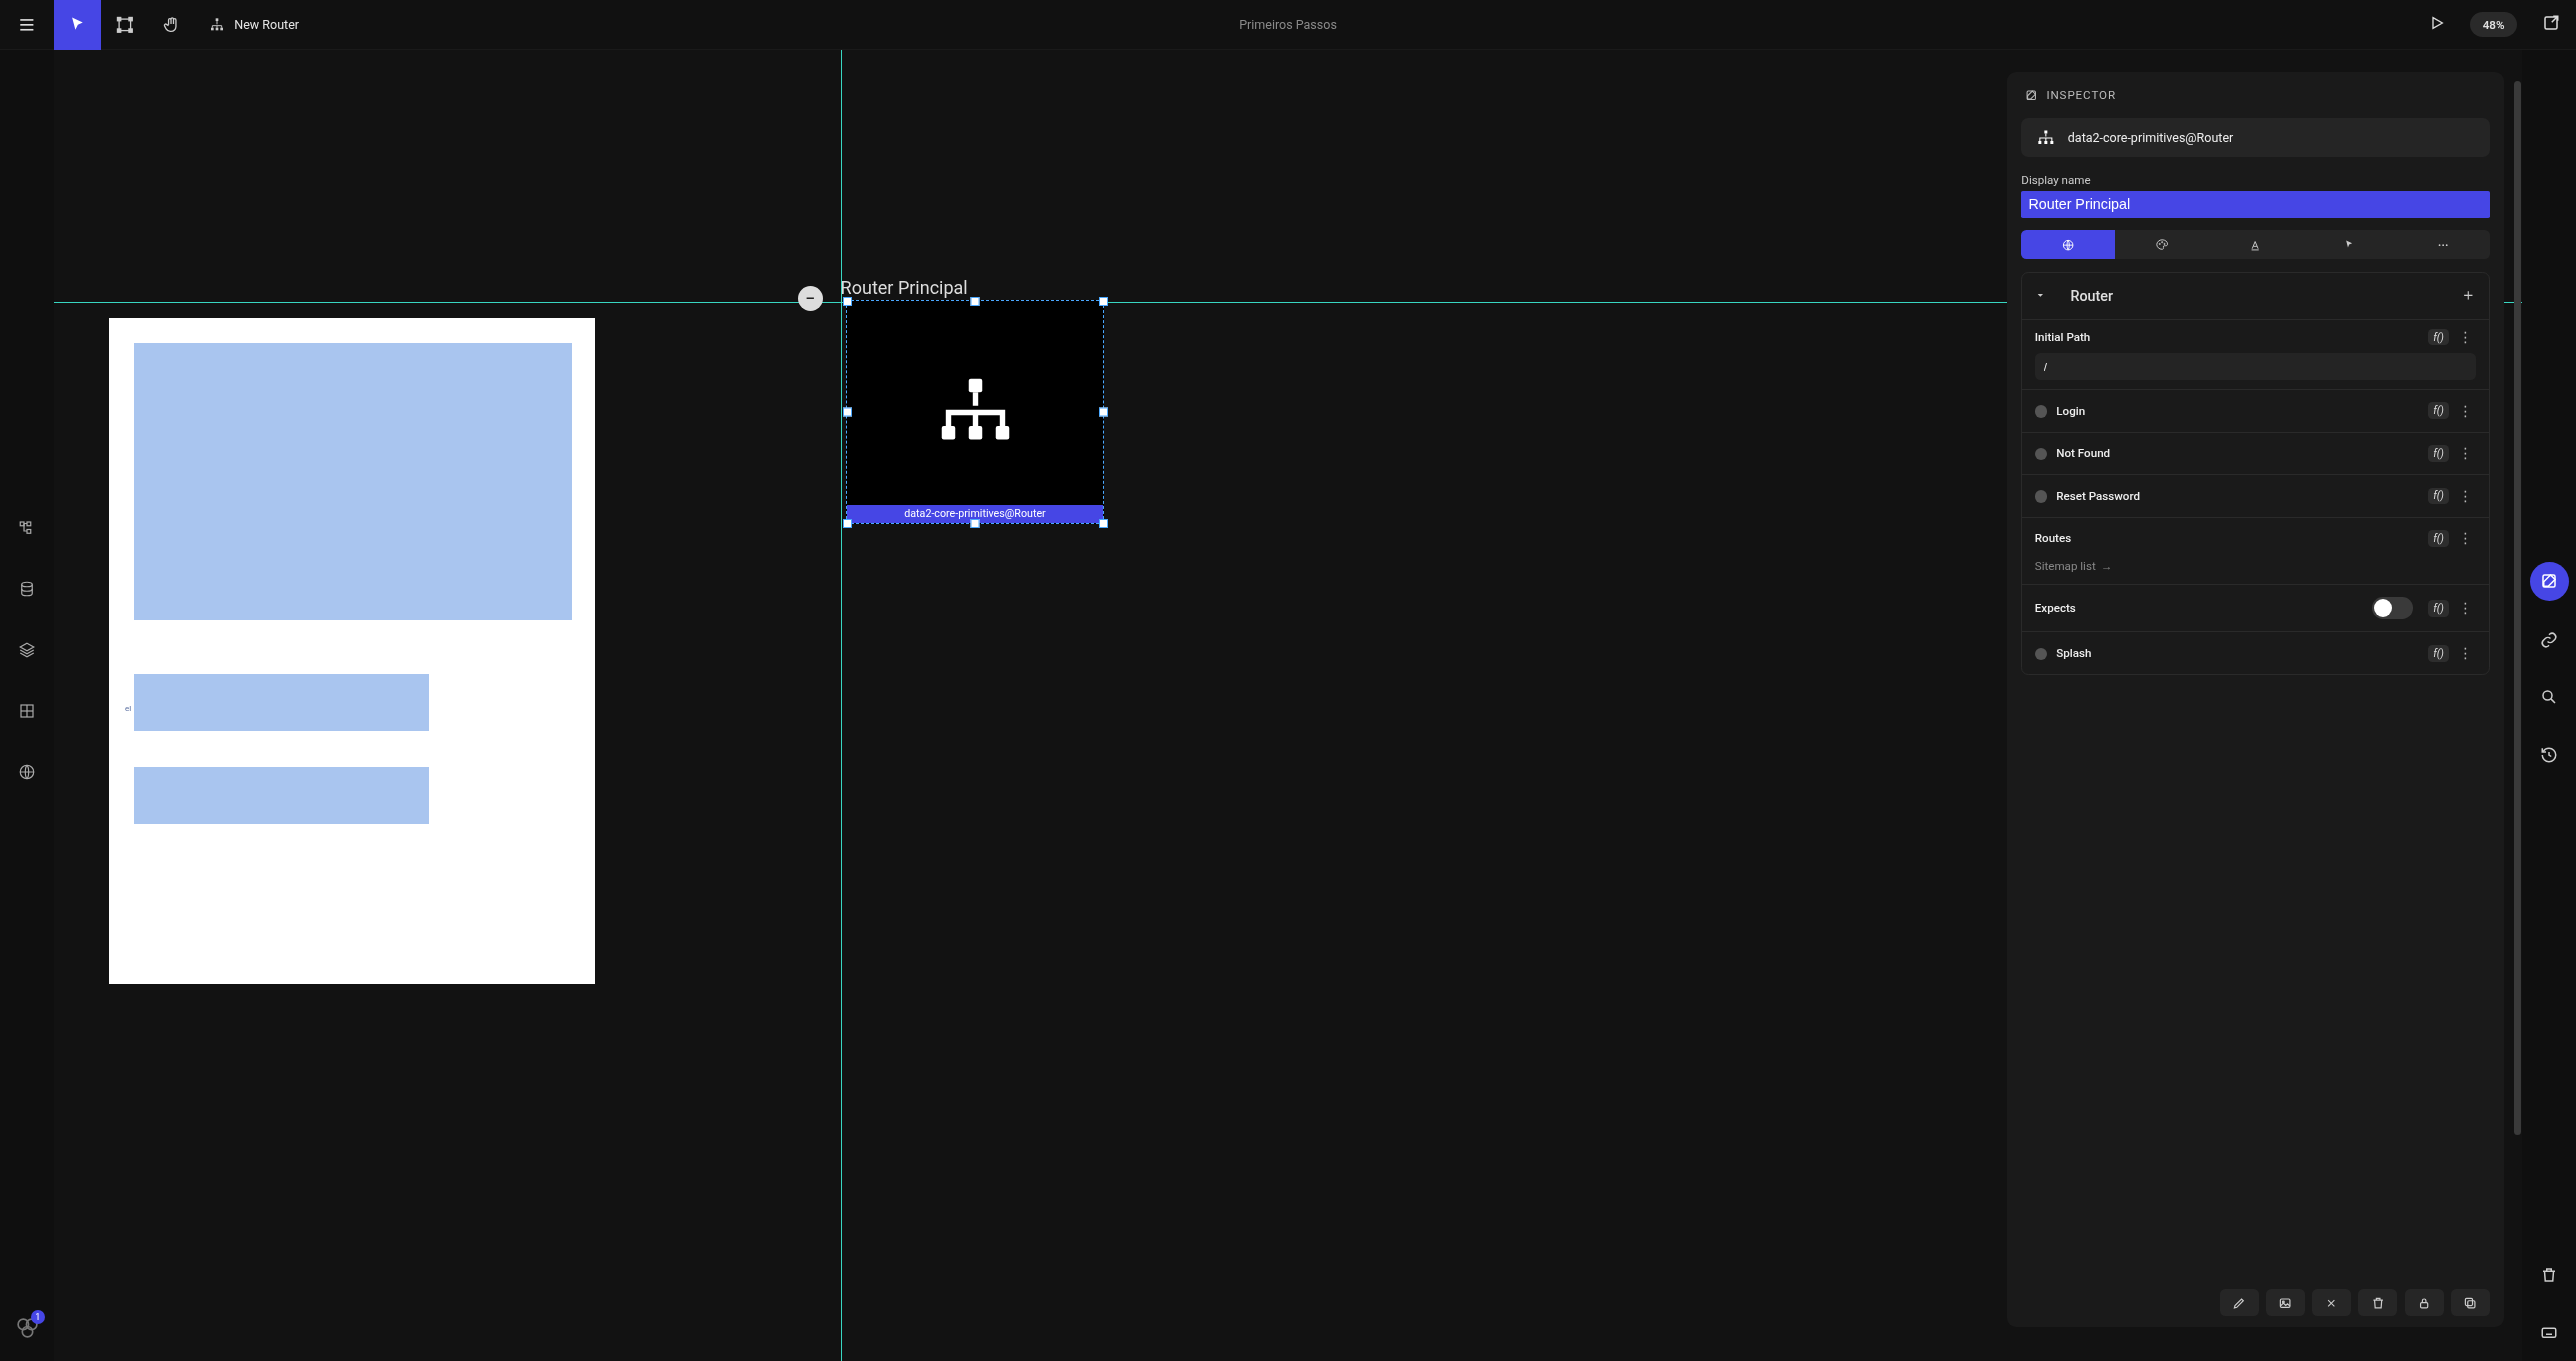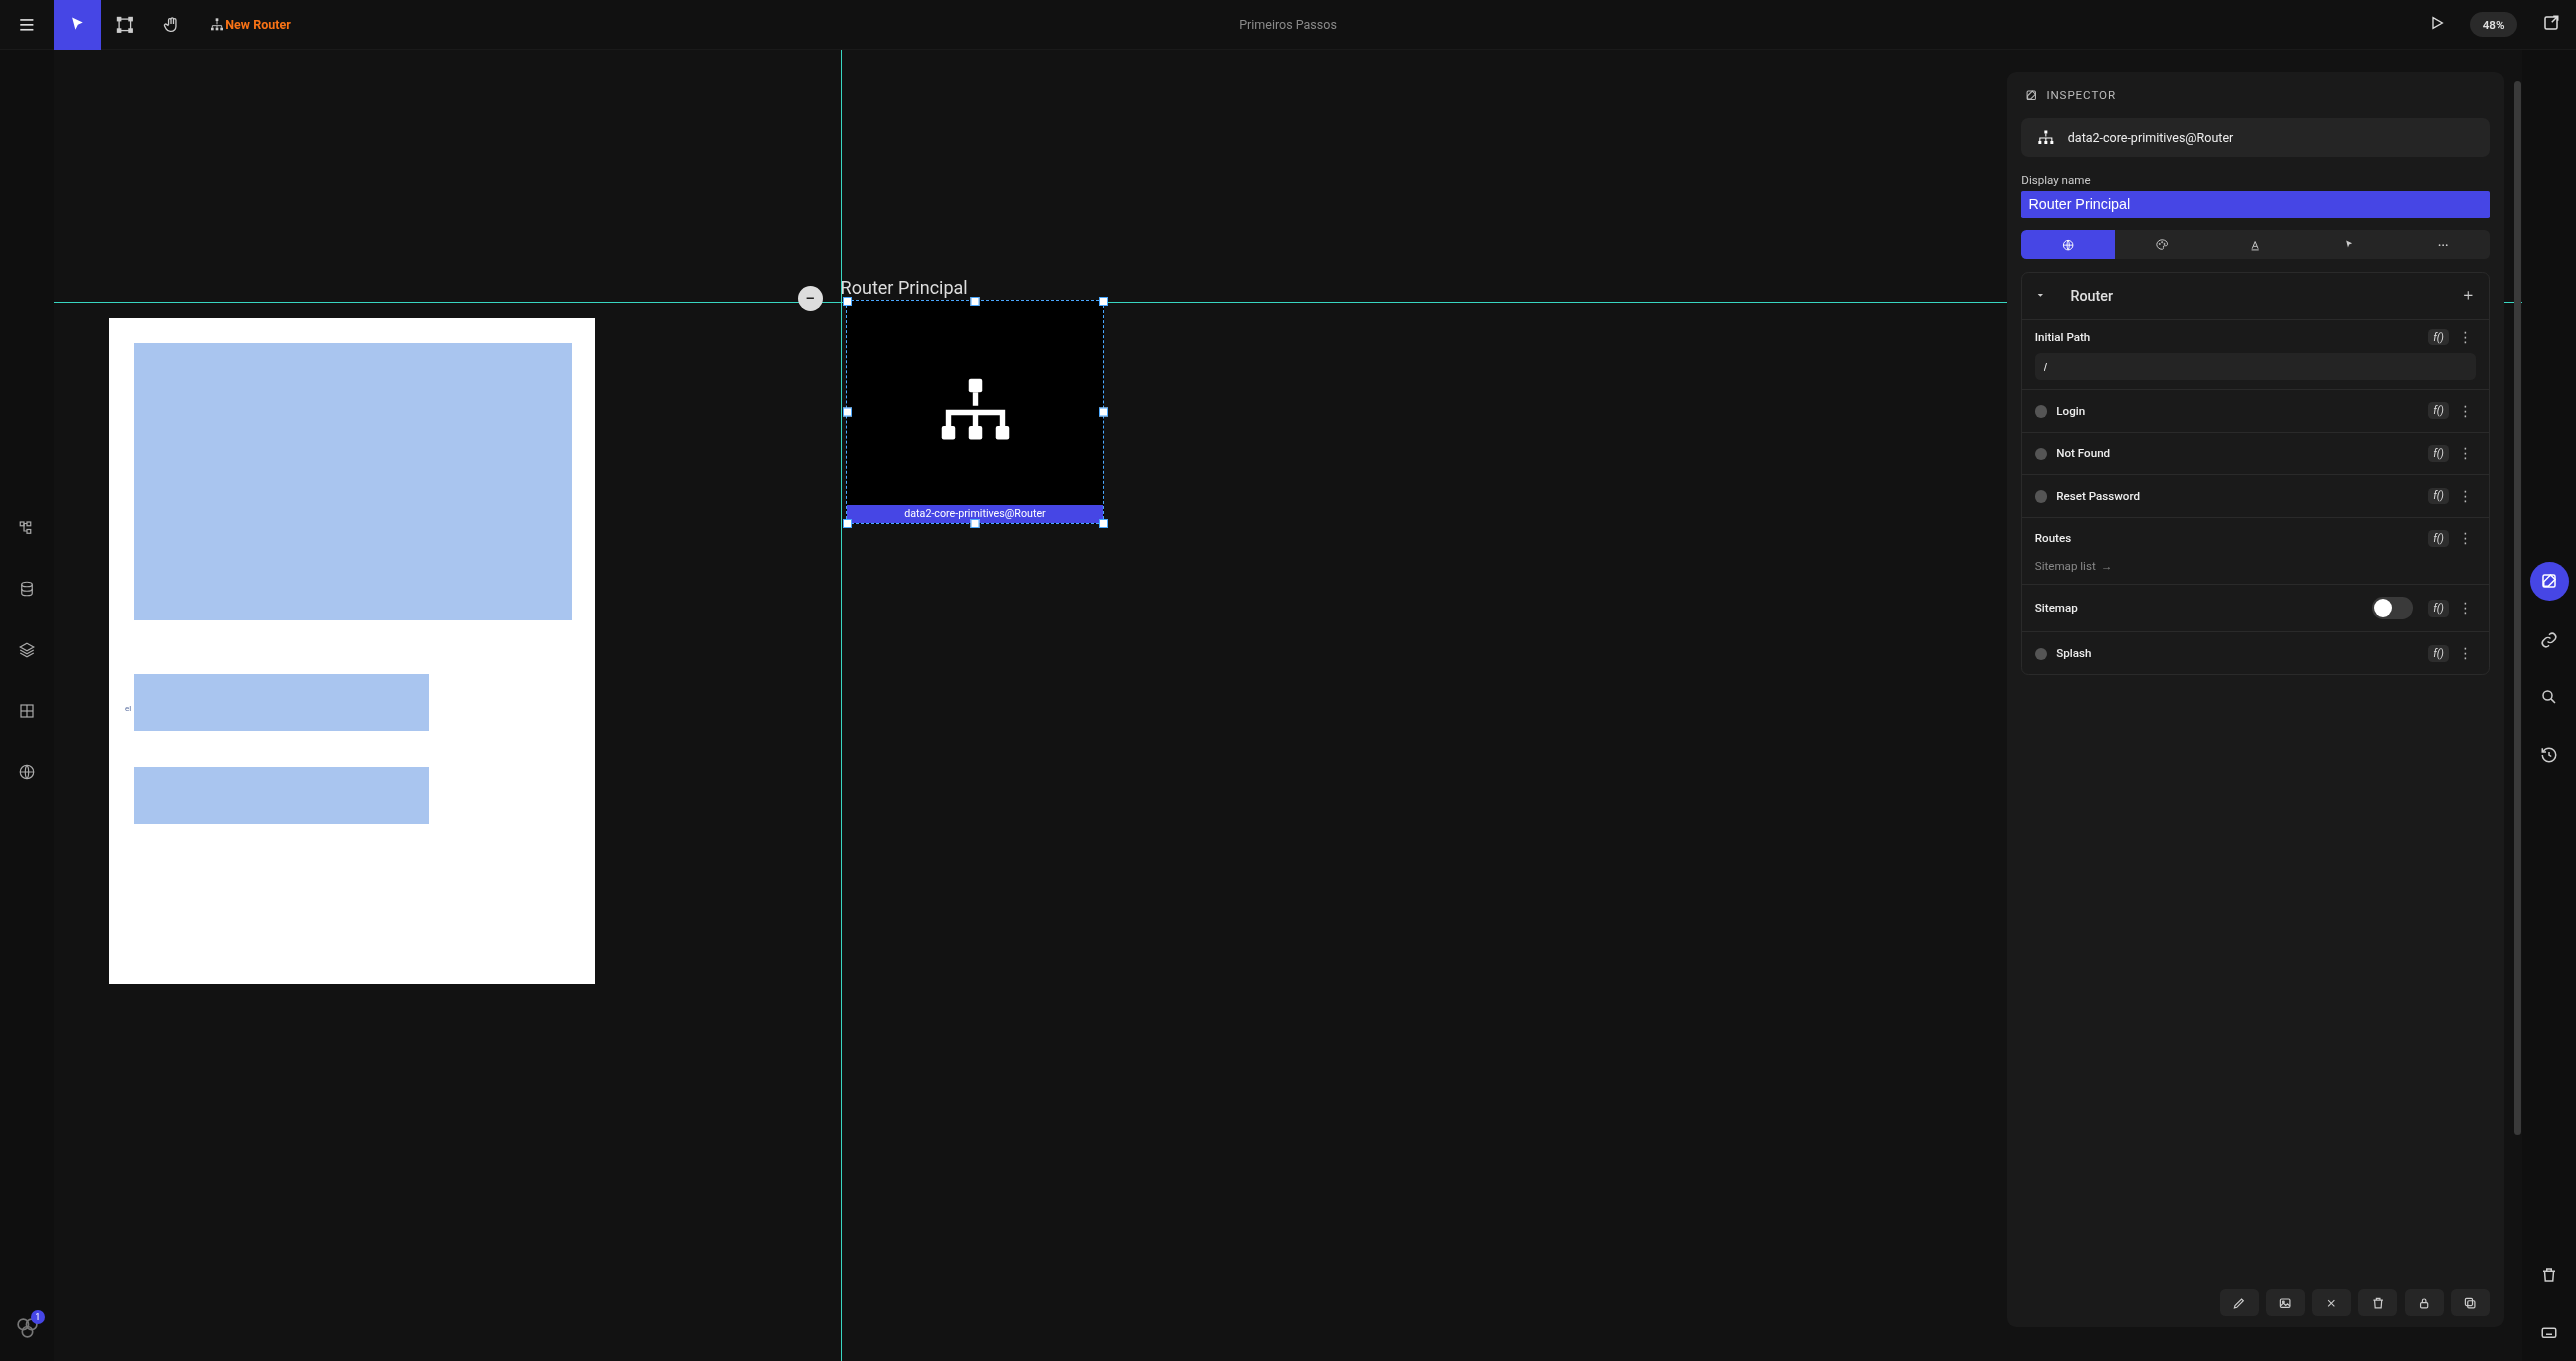--- a/index.html
+++ b/index.html
@@ -30,23 +30,23 @@
     cursor: pointer;
   }
   .tool-btn {
     width: 47px; height: 50px;
     display: flex; align-items: center; justify-content: center;
     cursor: pointer;
   }
   .tool-btn.active { background: #4646e5; }
   .tool-btn svg, .hamburger svg { width: 19.7px; height: 19.7px; }
   .new-router-btn {
-    display: flex; align-items: center; gap: 0;
+    display: flex; align-items: center; gap: 9px;
     padding: 0 14.3px; height: 50px; cursor: pointer;
-    color: #f97316; font-size: 12.5px; font-weight: bold;
+    color: #e5e5e5; font-size: 12.5px;
   }
   .topbar-title {
     position: absolute; left: 50%; transform: translateX(-50%);
     color: #8a8a8a; font-size: 12.5px;
   }
   .topbar-right {
     position: absolute; right: 0; display: flex; align-items: center;
     gap: 25px; padding-right: 16px; height: 100%;
   }
   .play-btn { cursor: pointer; }
@@ -610,21 +610,21 @@
           <span class="dots-menu">⋮</span>
         </div>
     </div>
     <div class="expects">
       <span>Sitemap list</span>
       <span>→</span>
     </div>
 
     <div class="prop-row-flat">
       <div class="prop-left">
-          <span class="prop-label">Sitemap</span>
+          <span class="prop-label">Expects</span>
         </div>
       <div class="prop-actions">
         <div class="toggle">
             <div class="knob"></div>
           </div>
         <span class="fx-chip">f()</span>
           <span class="dots-menu">⋮</span>
       </div>
     </div>
 

